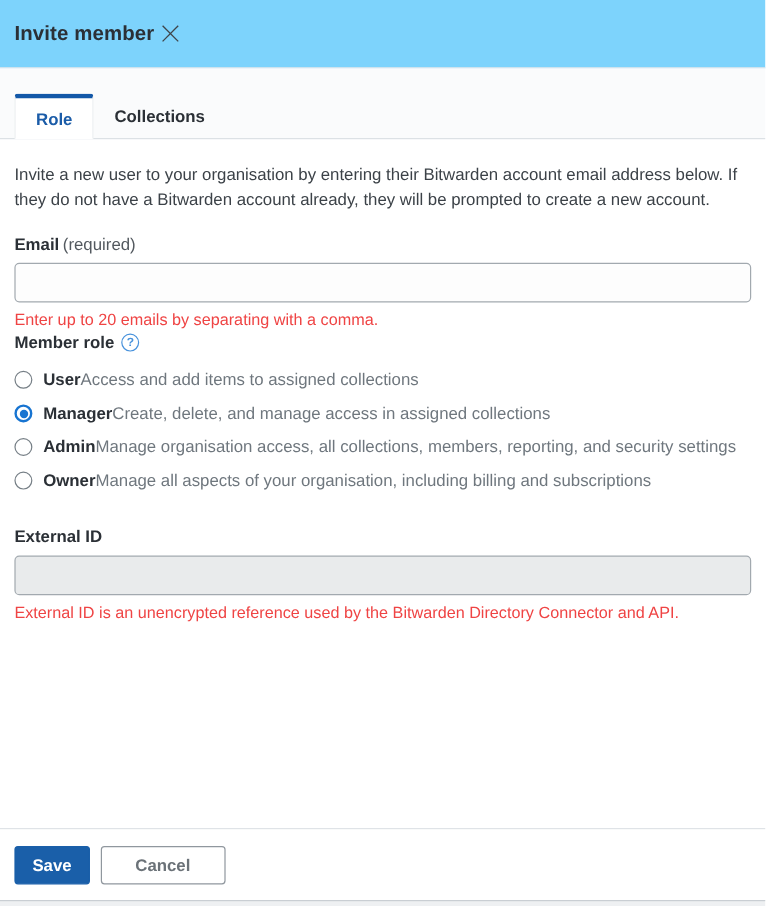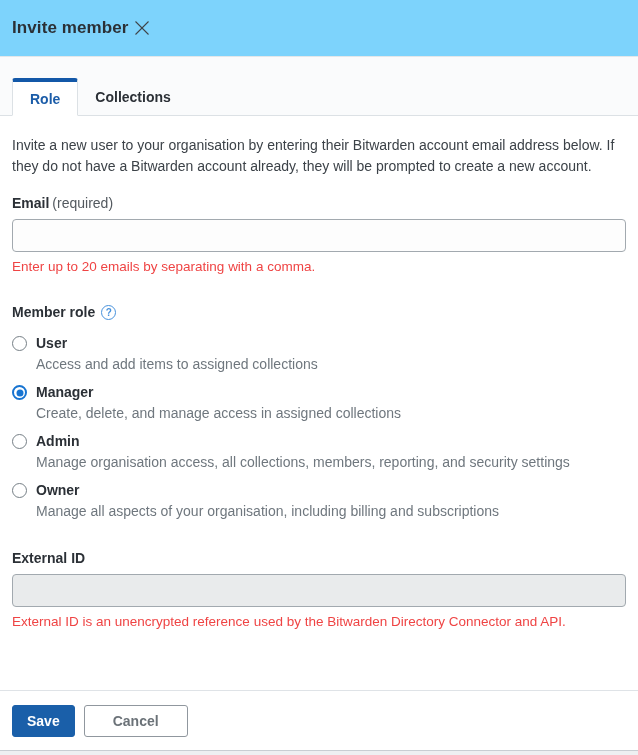--- a/index.html
+++ b/index.html
@@ -76,21 +76,21 @@
     padding:0 10px; outline:none;
   }
   .text-input:disabled { background:#e9ebec; color:#6b7278; }
 
   .helper-text {
     margin-top:6px;
     font-size:13.5px; color:#ef4444; line-height:18px;
   }
 
   
-  .role-section { margin-top:27px; }
+  .role-section { }
   .role-label-row { display:flex; align-items:center; gap:6px; }
   .help-icon {
     display:inline-flex; align-items:center; justify-content:center;
     width:15px; height:15px; border-radius:50%;
     border:1px solid #4892dc; color:#4892dc;
     font-size:10px; font-weight:700; line-height:1;
     cursor:pointer; user-select:none;
   }
   .radio-group { margin-top:11px; }
   .radio-option { display:flex; margin-bottom:7px; cursor:pointer; }
@@ -99,21 +99,21 @@
     border:1px solid #767f86; border-radius:50%;
     background:#fff; margin-top:3px; margin-right:9px;
     position:relative;
   }
   .radio-option.checked .radio-circle { border:2px solid #1774d1; }
   .radio-option.checked .radio-circle::after {
     content:""; position:absolute; left:50%; top:50%;
     width:7px; height:7px; border-radius:50%;
     background:#1774d1; transform:translate(-50%,-50%);
   }
-  .radio-texts { display:flex; flex-direction:column; }
+  .radio-texts { display:flex; }
   .radio-title { font-size:14px; font-weight:700; color:#2b3036; line-height:21px; }
   .radio-desc { font-size:14px; color:#6f777e; line-height:21px; }
 
   
   .external-section { margin-top:27px; }
 
   
   .modal-footer {
     flex:0 0 60px; height:60px;
     border-top:1px solid #dfe3e7;

